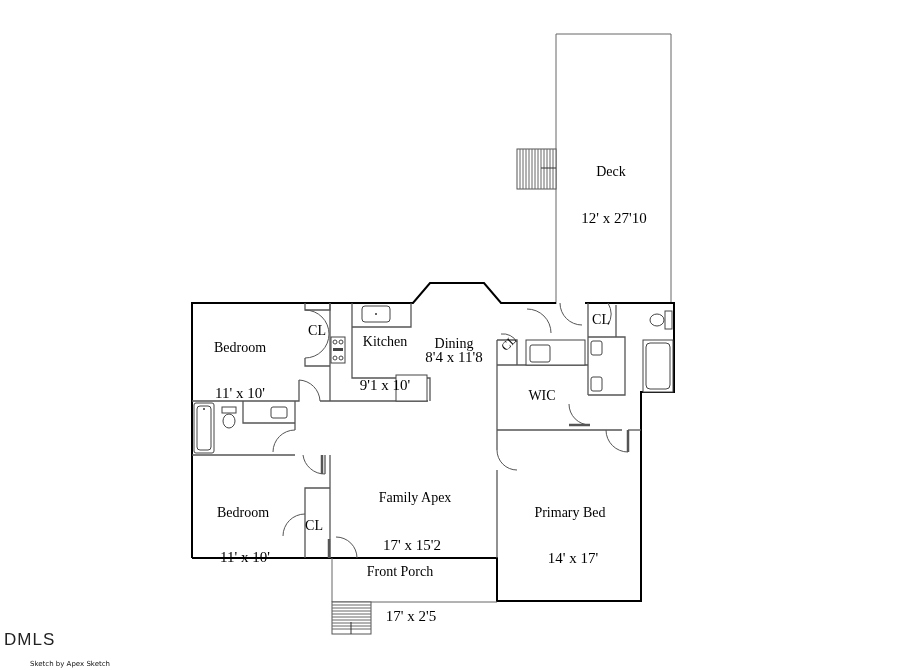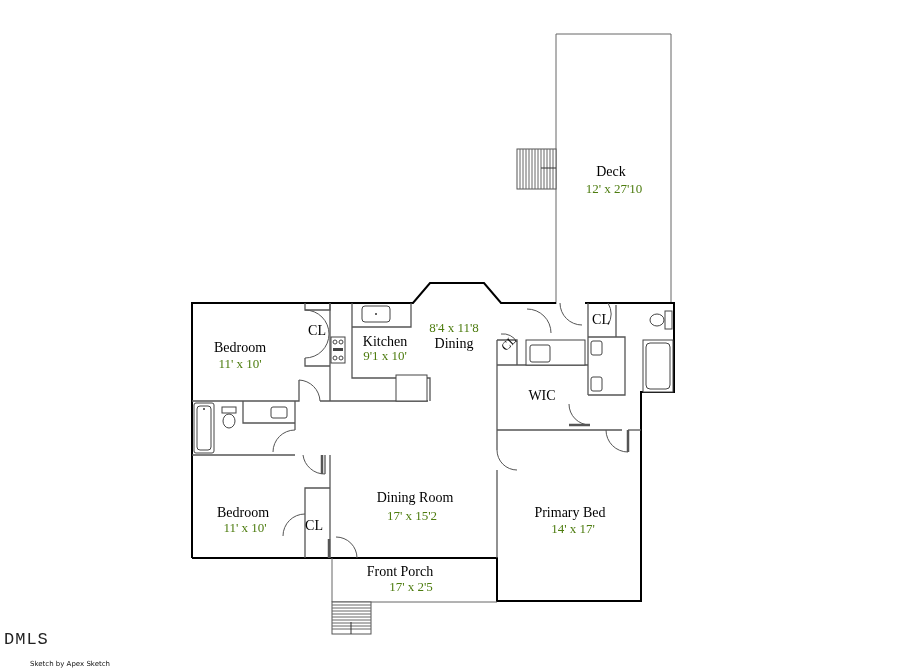--- a/index.html
+++ b/index.html
@@ -6,22 +6,22 @@
   body { width:900px; height:670px; position:relative; overflow:hidden; font-family:"Liberation Serif", serif; }
   #plan { position:absolute; left:0; top:0; }
   .wall { stroke:#000; stroke-width:2; fill:none; }
   .iwall { stroke:#555; stroke-width:1.3; fill:none; }
   .thin { stroke:#666; stroke-width:1; fill:none; }
   .door { stroke:#555; stroke-width:1; fill:none; }
   .dleaf { stroke:#555; stroke-width:2.5; fill:none; }
   .fix { stroke:#444; stroke-width:1; fill:#fff; }
   .lbl { position:absolute; white-space:nowrap; transform:translateX(-50%); }
   .rname { font-size:14px; color:#000; }
-  .rdim { font-size:13px; color:#4d7c0f; }
-  .logo { position:absolute; left:4px; top:630px; font-family:Liberation Mono, monospace; font-size:17px; letter-spacing:1px; color:#222; font-weight:300; }
+  .rdim { font-size:15px; color:#000000;margin-top:29px; }
+  .logo { position:absolute; left:4px; top:630px; font-family:Liberation Sans, sans-serif; font-size:17px; letter-spacing:1px; color:#222; font-weight:300; }
   .credit { position:absolute; left:4px; top:660px; font-family:"DejaVu Sans", sans-serif; font-size:7px; color:#111;margin-left:26px; }
 </style>
 </head>
 <body>
 
 <svg id="plan" width="900" height="670" viewBox="0 0 900 670" xmlns="http://www.w3.org/2000/svg">
 
   <g>
     <polyline class="thin" points="556,304 556,34 671,34 671,304"></polyline>
 
@@ -161,21 +161,21 @@
 
 <div class="lbl rname" style="left:385px;top:334px;">Kitchen</div>
 <div class="lbl rdim" style="left:385px;top:348px;">9'1 x 10'</div>
 
 <div class="lbl rname" style="left:240px;top:340px;">Bedroom</div>
 <div class="lbl rdim" style="left:240px;top:356px;">11' x 10'</div>
 
 <div class="lbl rname" style="left:243px;top:505px;">Bedroom</div>
 <div class="lbl rdim" style="left:245px;top:520px;">11' x 10'</div>
 
-<div class="lbl rname" style="left:415px;top:490px;">Dining Room</div>
+<div class="lbl rname" style="left:415px;top:490px;">Family Apex</div>
 <div class="lbl rdim" style="left:412px;top:508px;">17' x 15'2</div>
 
 <div class="lbl rname" style="left:400px;top:564px;">Front Porch</div>
 <div class="lbl rdim" style="left:411px;top:579px;">17' x 2'5</div>
 
 <div class="lbl rname" style="left:570px;top:505px;">Primary Bed</div>
 <div class="lbl rdim" style="left:573px;top:521px;">14' x 17'</div>
 
 <div class="lbl rname" style="left:542px;top:388px;">WIC</div>
 

